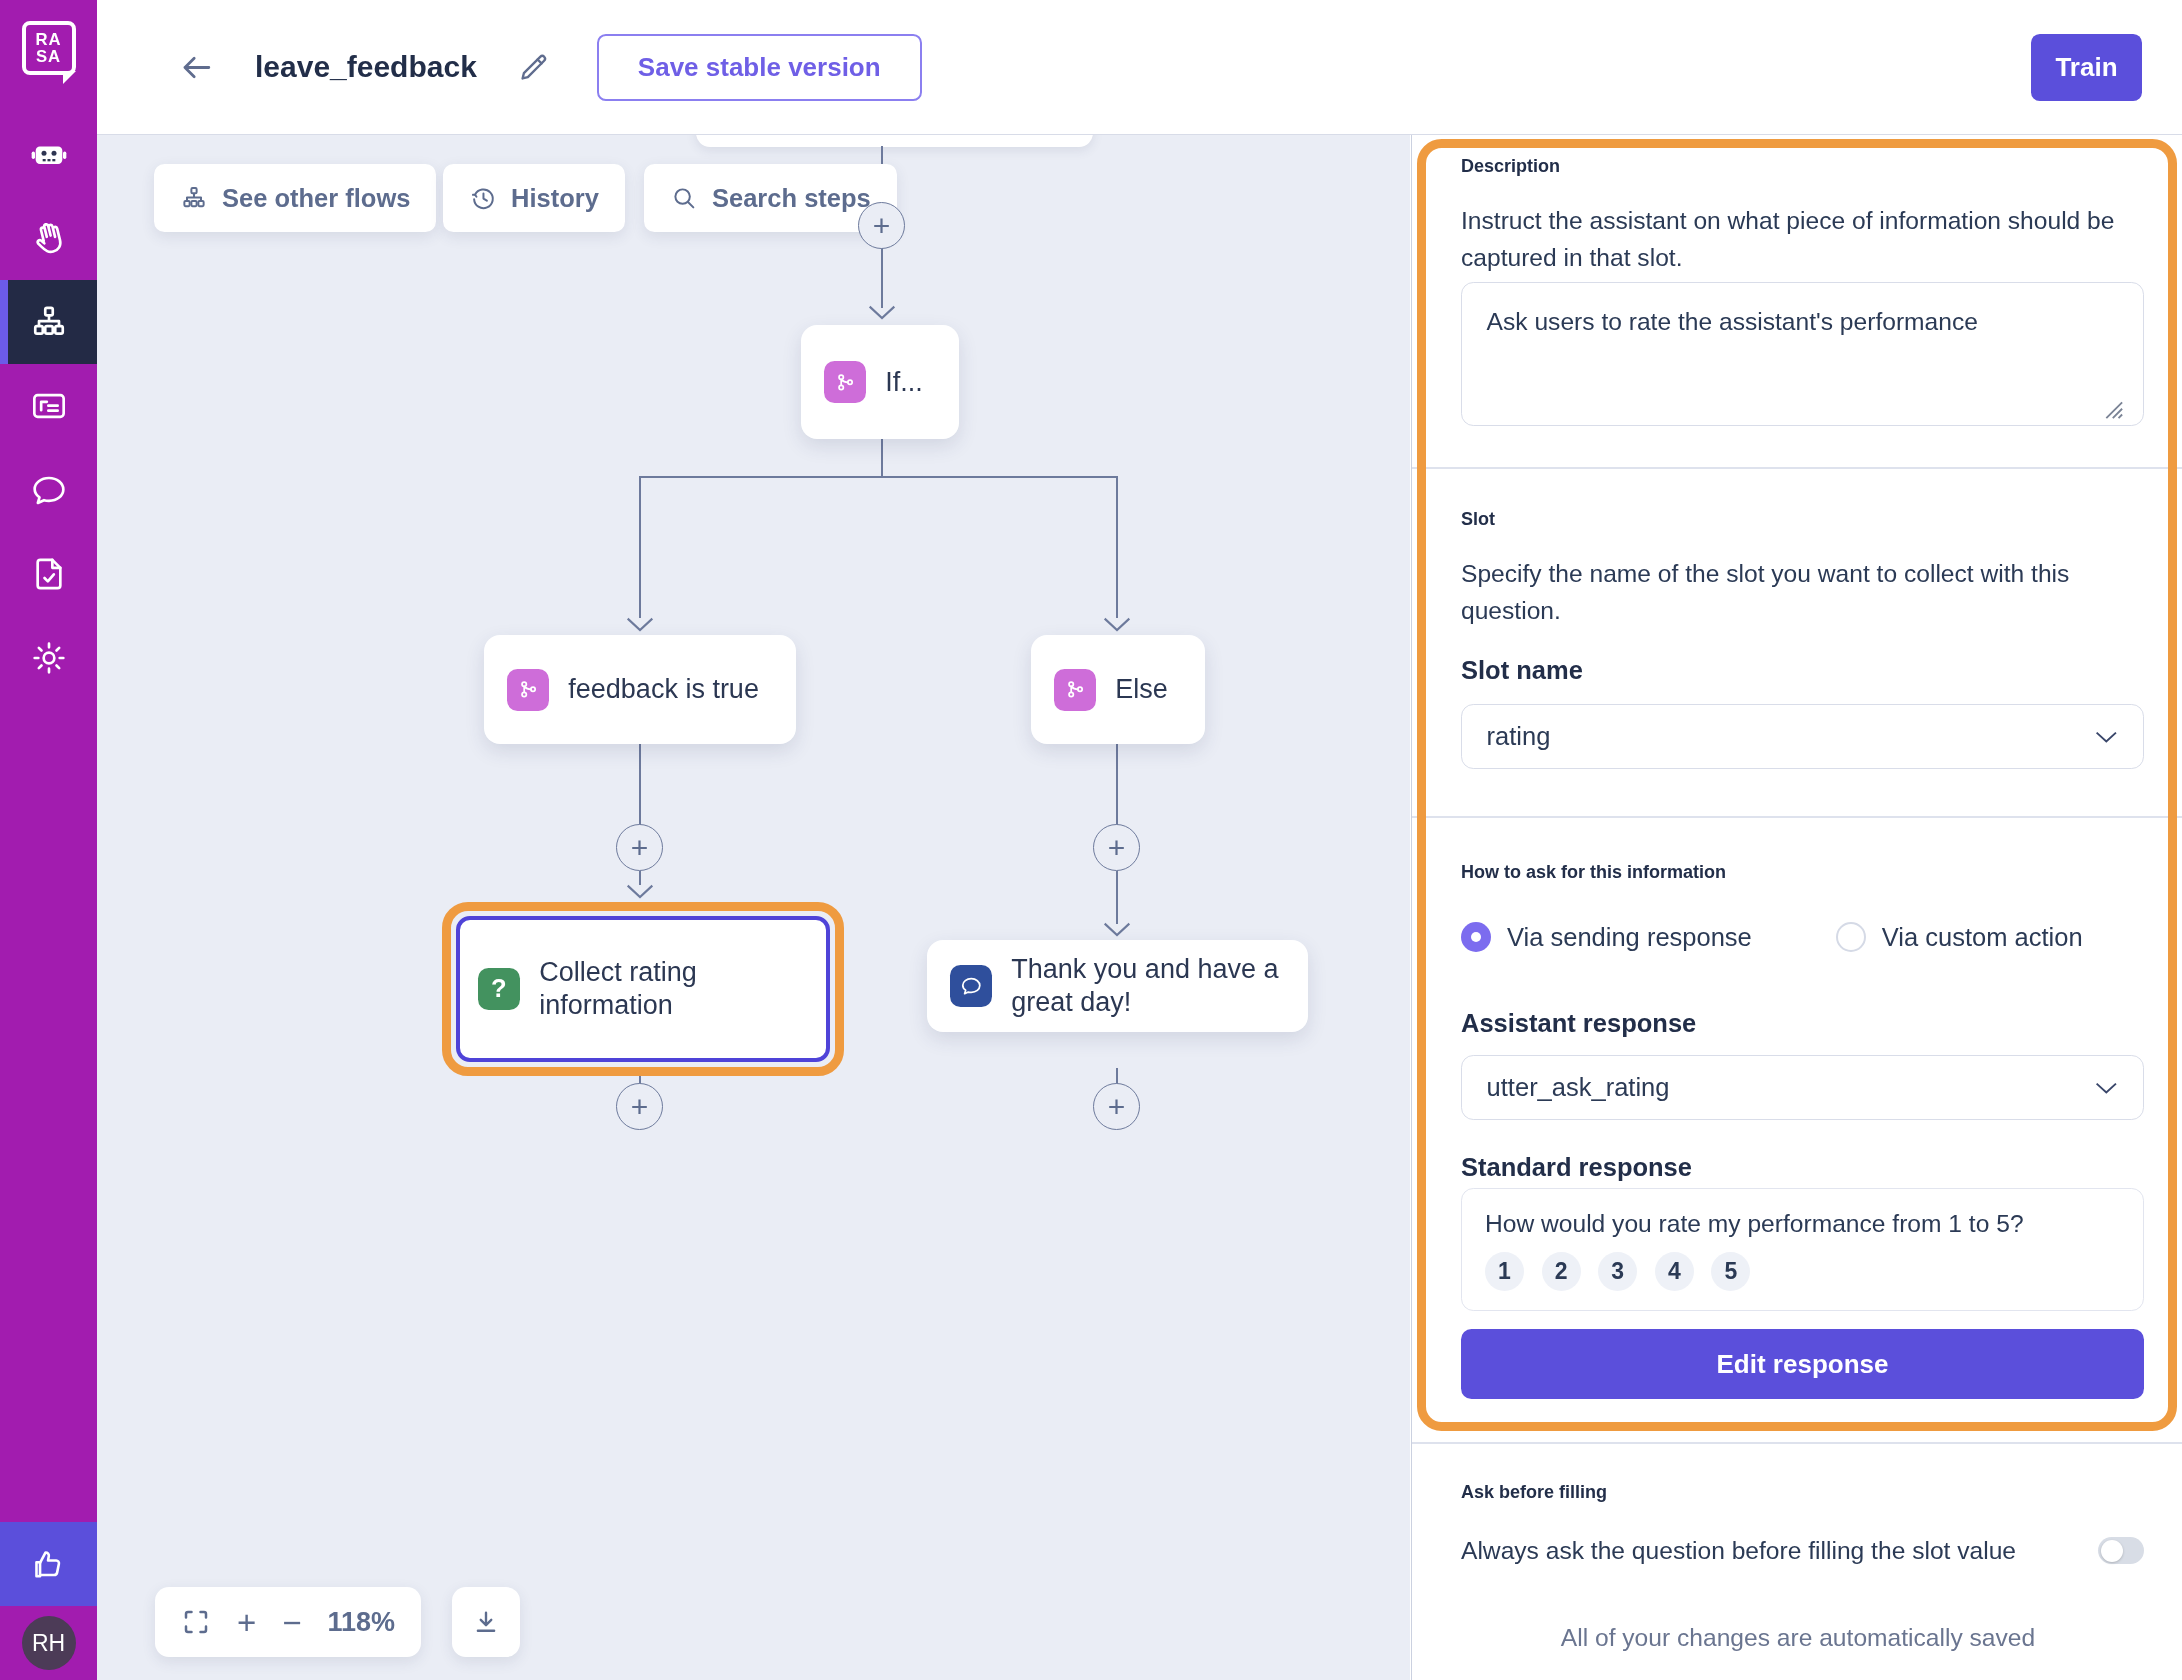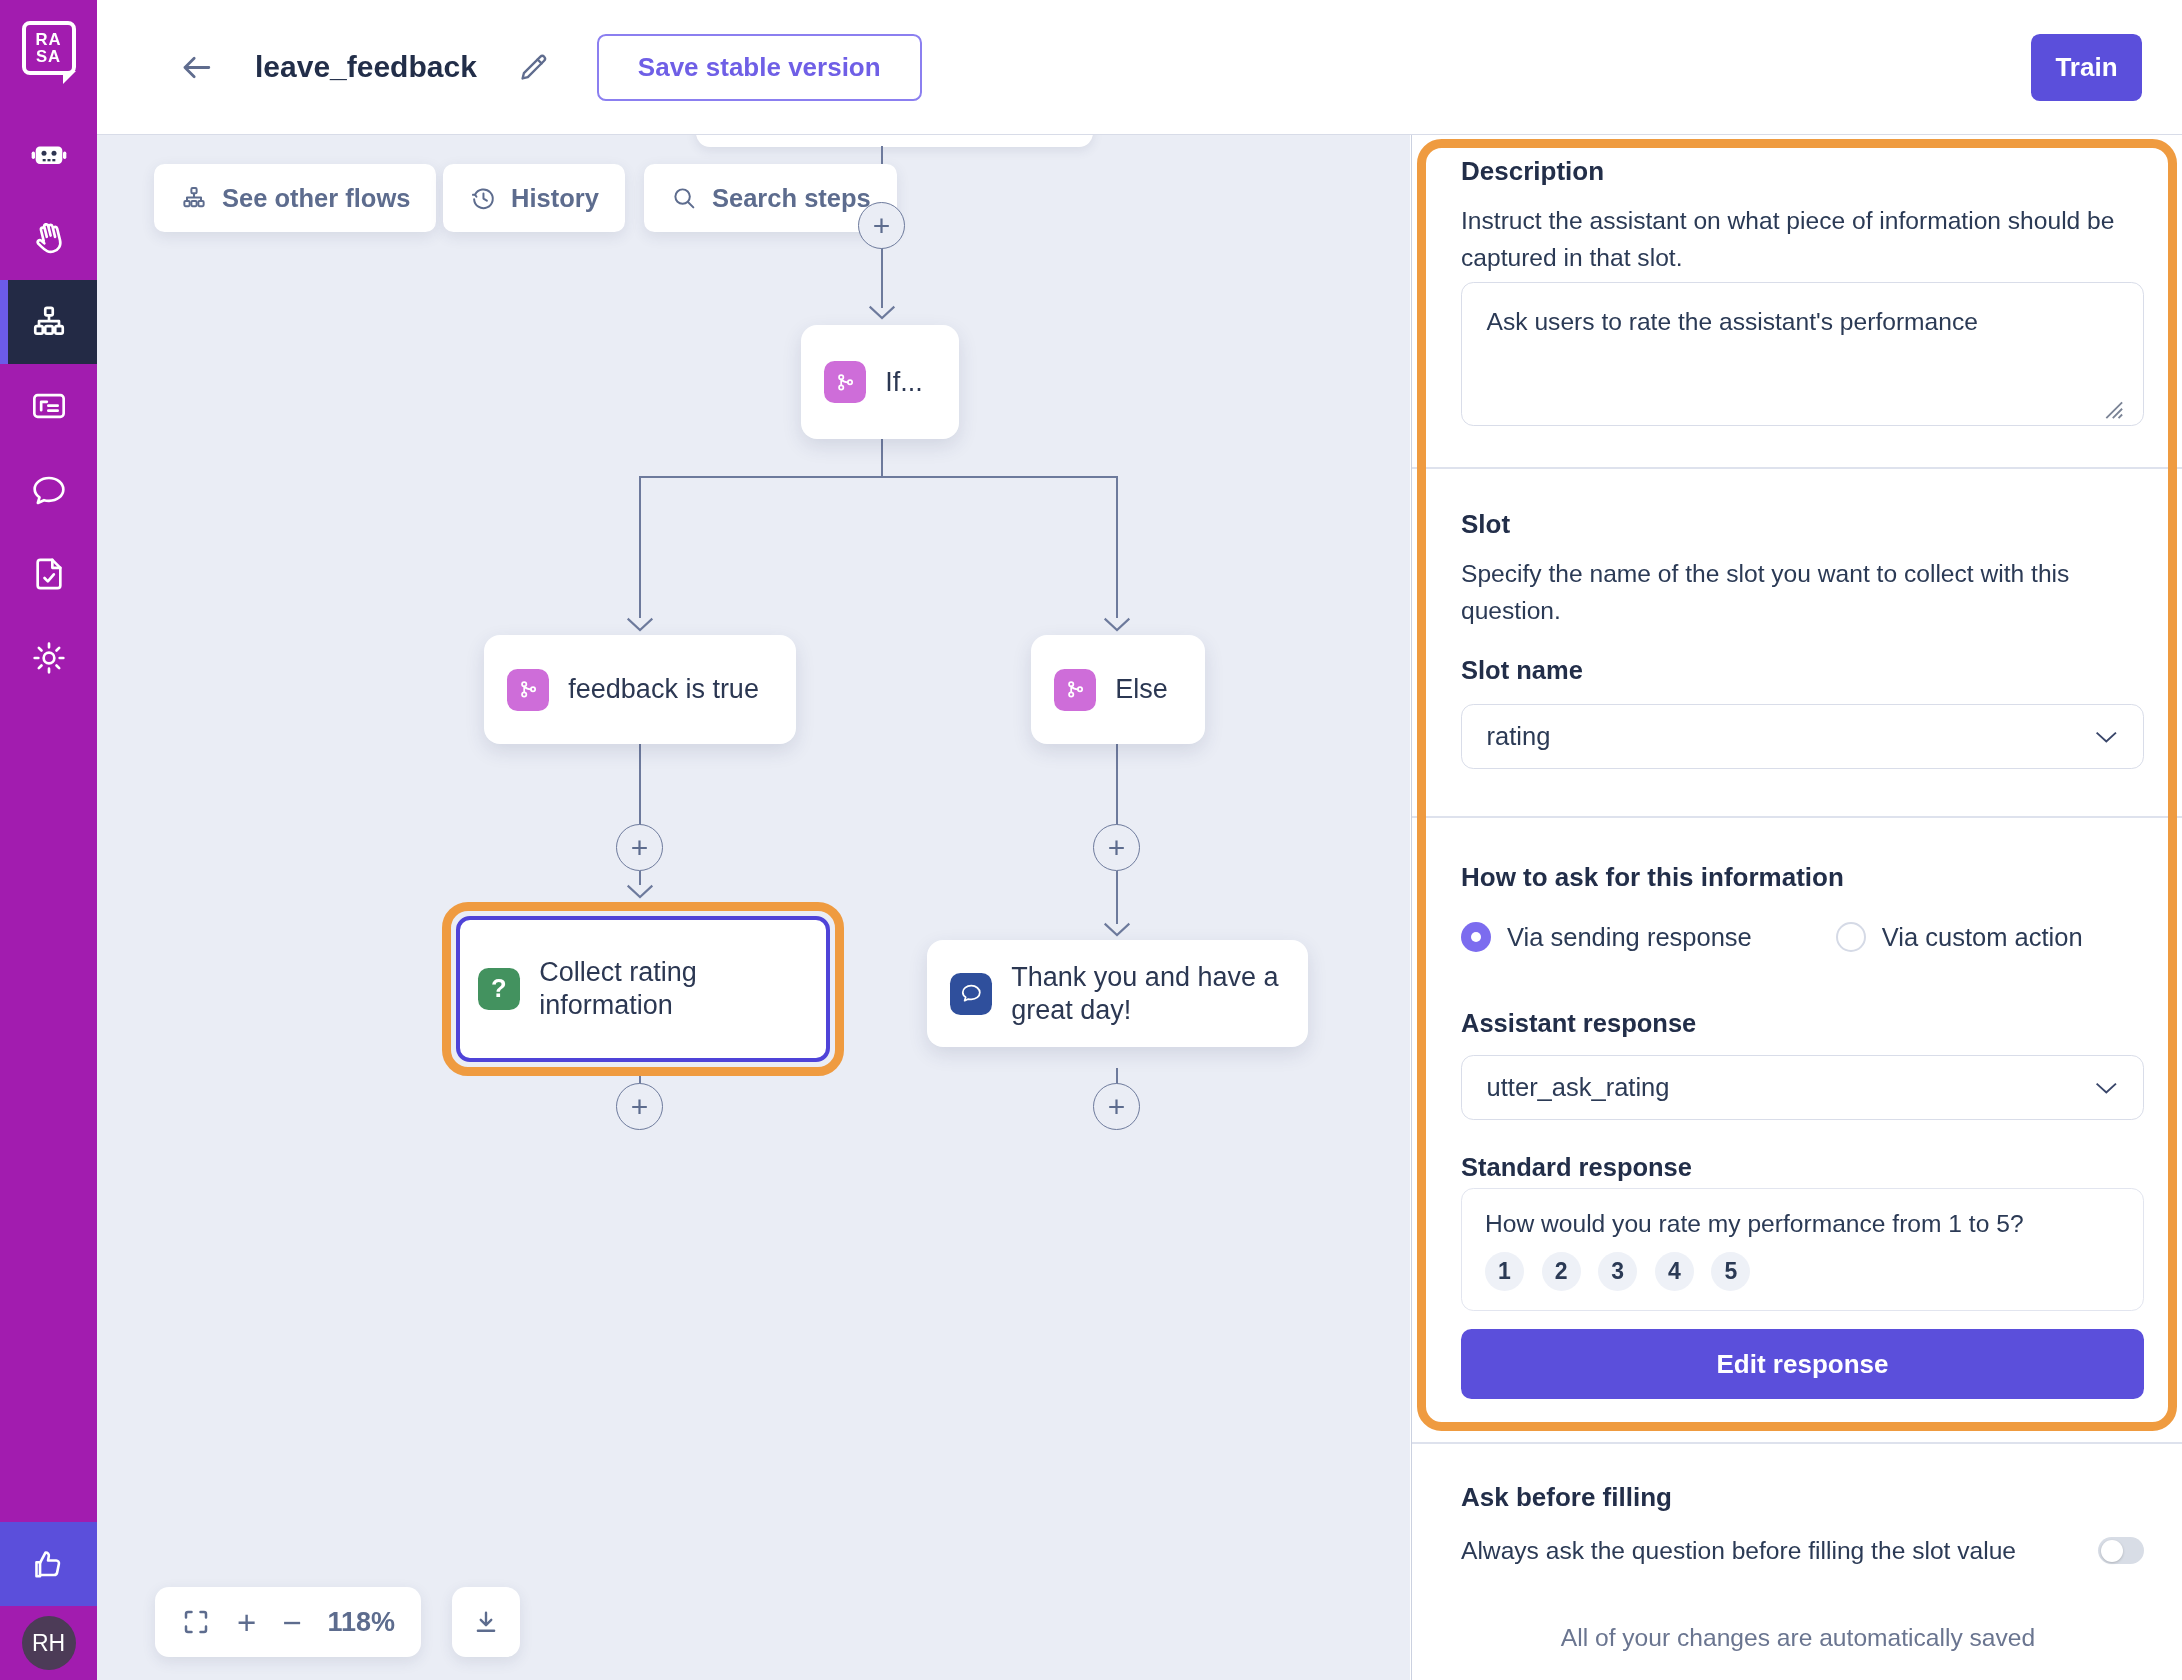--- a/index.html
+++ b/index.html
@@ -73,21 +73,21 @@
             border-radius:14px; box-shadow:0 4.4px 14px rgba(45,55,100,.10); cursor:pointer;
             display:flex; align-items:center; justify-content:center; z-index:4; }
 
   
   .panel { position:absolute; left:1411px; top:135px; width:772px; height:1545px; background:#fff;
            border-left:1.8px solid #CBD1E0; }
   .divider { position:absolute; left:0; width:772px; height:1.8px; background:#DEE2ED; }
   .orange-box { position:absolute; left:5.3px; top:4.4px; width:760px; height:1292px; border:9.7px solid #EF9B40;
                 border-radius:24.6px; pointer-events:none; z-index:6; }
   .p-abs { position:absolute; left:49px; width:683px; }
-  .p-h { font-size:26px; font-weight:700; color:#222E49; }
+  .p-h { font-size:18px; font-weight:700; color:#222E49; }
   .p-help { font-size:24.6px; color:#2B3A55; line-height:37px; }
   .p-lab { font-size:25.5px; font-weight:700; color:#222E49; }
   .desc-area { width:683px; height:144px; border:1.8px solid #D9DDE9; border-radius:12.3px; padding:21px 24.6px;
                font-size:24.6px; color:#2B3A55; font-family:inherit; resize:none; outline:none; line-height:35px; background:#fff; }
   .grip { position:absolute; right:58px; top:263px; width:23px; height:23px; cursor:nwse-resize; z-index:2; }
   .sel { position:absolute; left:49px; width:683px; height:65px; border:1.8px solid #D9DDE9; border-radius:12.3px;
          display:flex; align-items:center; justify-content:space-between; padding:0 24.6px; font-size:25.5px;
          color:#2B3A55; cursor:pointer; background:#fff; }
   .sel svg { width:24.6px; height:16px; }
   .radio-row { position:absolute; left:49px; top:787px; width:683px; display:flex; align-items:center; }
@@ -376,21 +376,21 @@
 
     <div class="sel-ring">
       <div class="sel-card">
         <span class="node-ic ic-green">
             <span class="q-glyph">?</span>
           </span>
         <span>Collect rating information</span>
       </div>
     </div>
 
-    <div class="node" style="left:830px; top:805px; width:381px; height:107px;">
+    <div class="node" style="left:830px; top:805px; width:381px; height:92px;">
       <span class="node-ic ic-blue">
           <svg viewBox="0 0 24 24" width="23" height="23">
             <path d="M12 4.6c-4.6 0-8.3 2.8-8.3 6.4 0 2 1.1 3.7 2.8 4.9l-1 3.3 3.6-1.6c.9.2 1.9.3 2.9.3 4.6 0 8.3-2.9 8.3-6.6S16.6 4.6 12 4.6z" stroke="#fff" stroke-width="1.7" fill="none" stroke-linejoin="round"></path>
           </svg>
         </span>
       <span>Thank you and have a great day!</span>
     </div>
 
     <div class="zoom-pill">
       <span>

